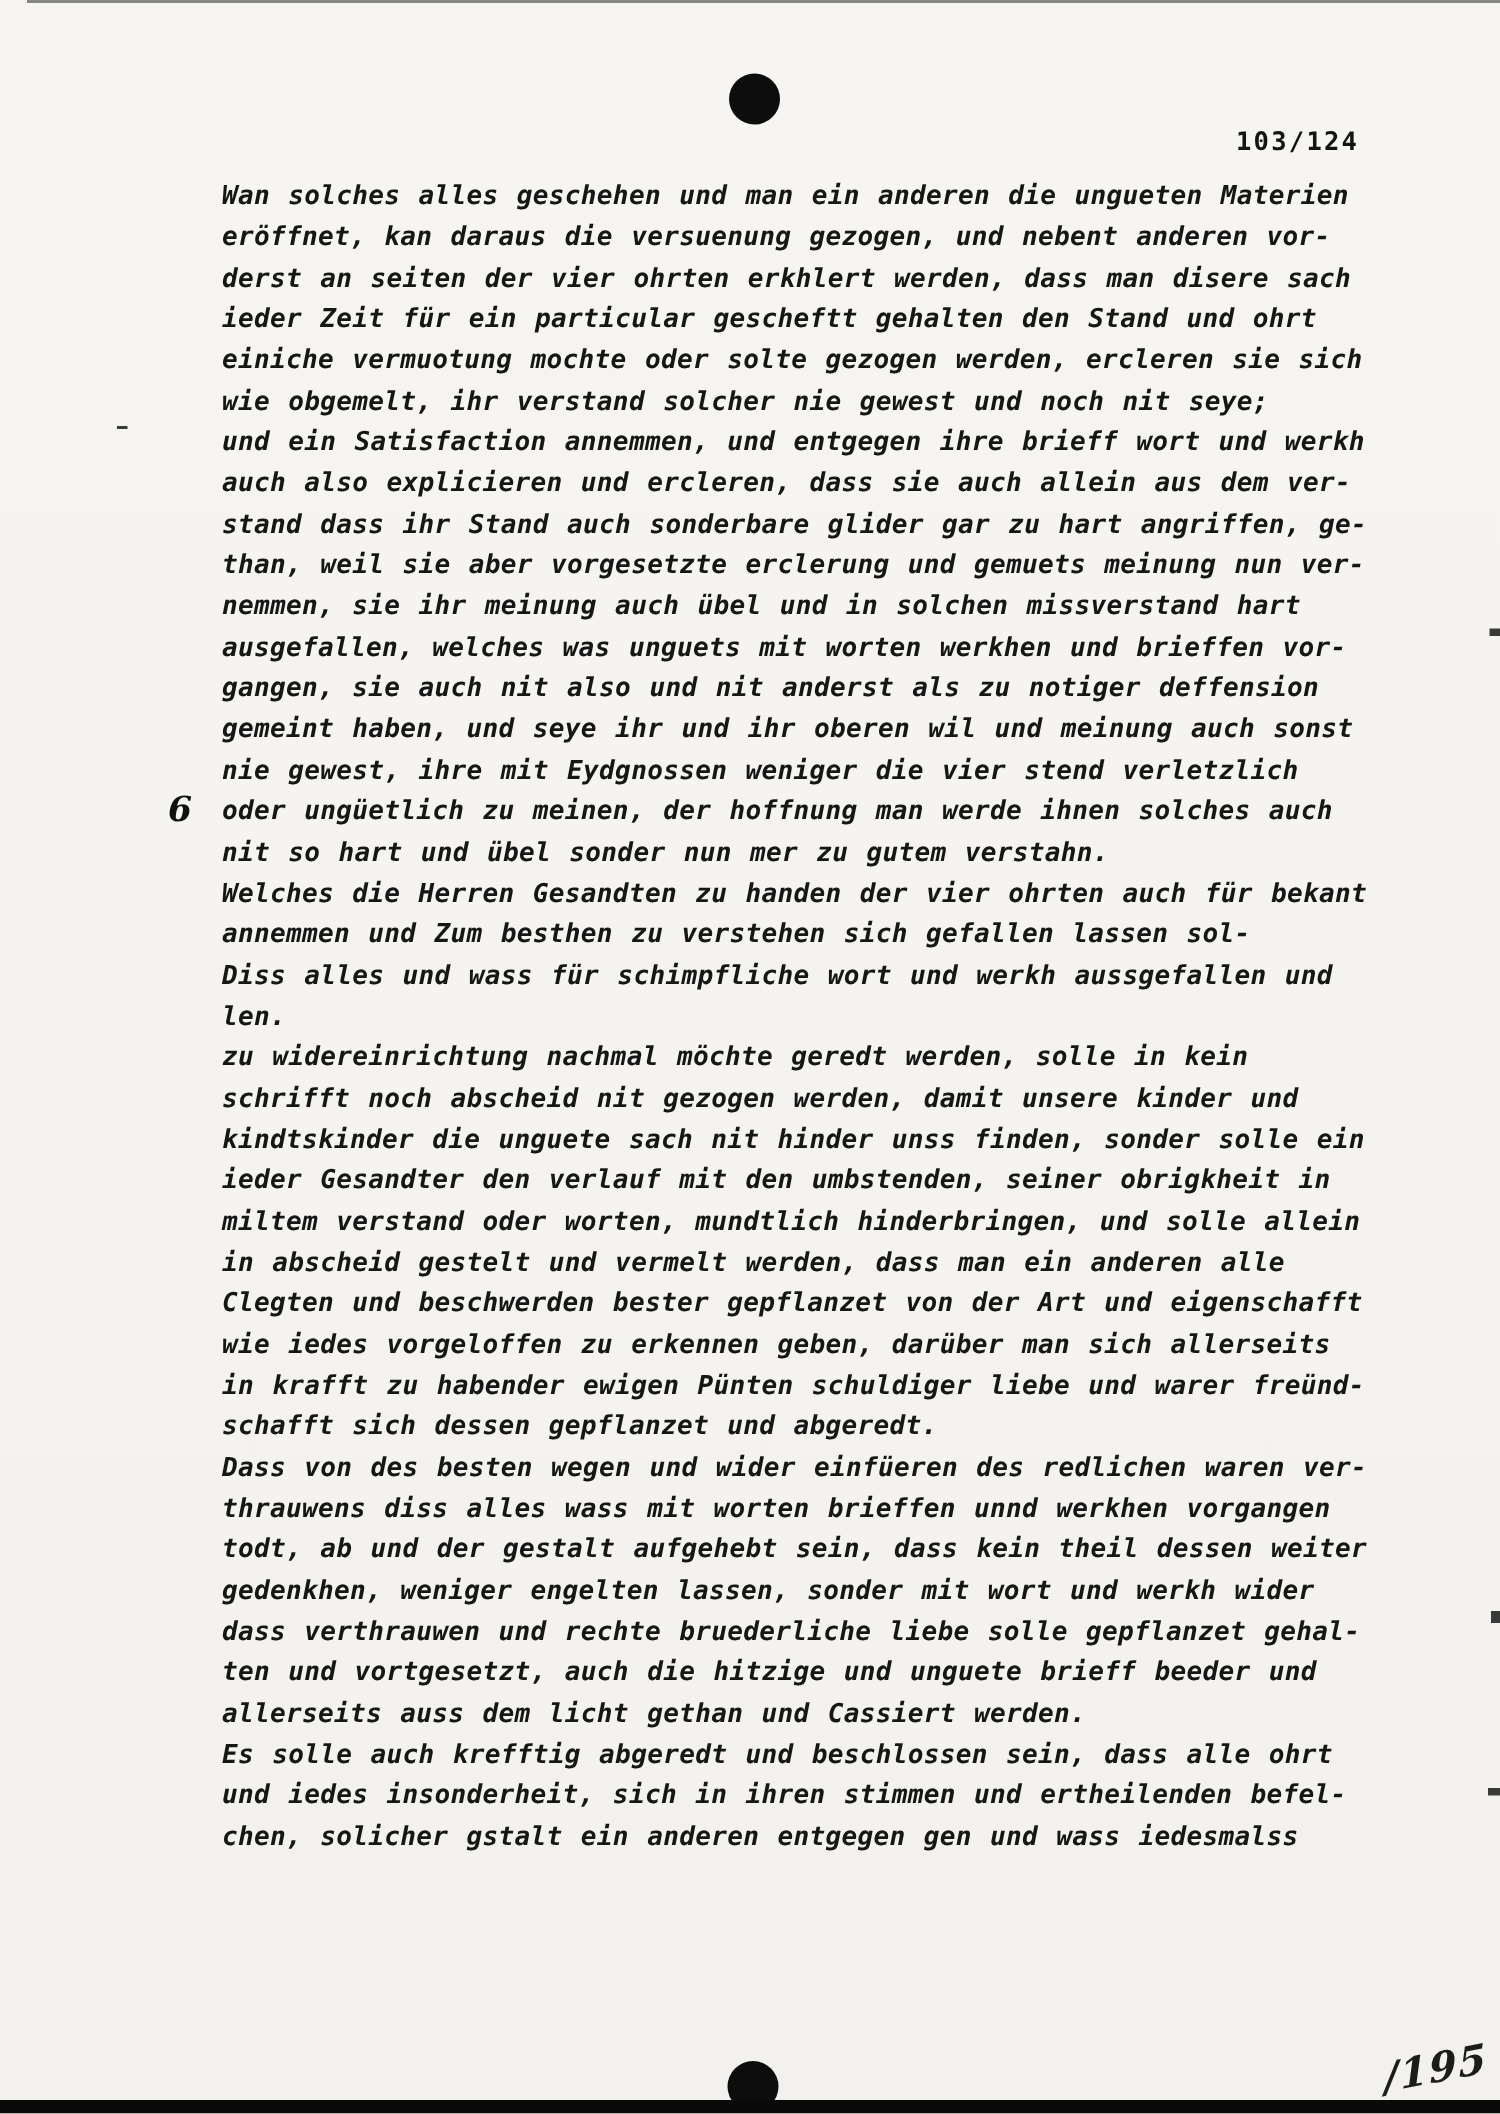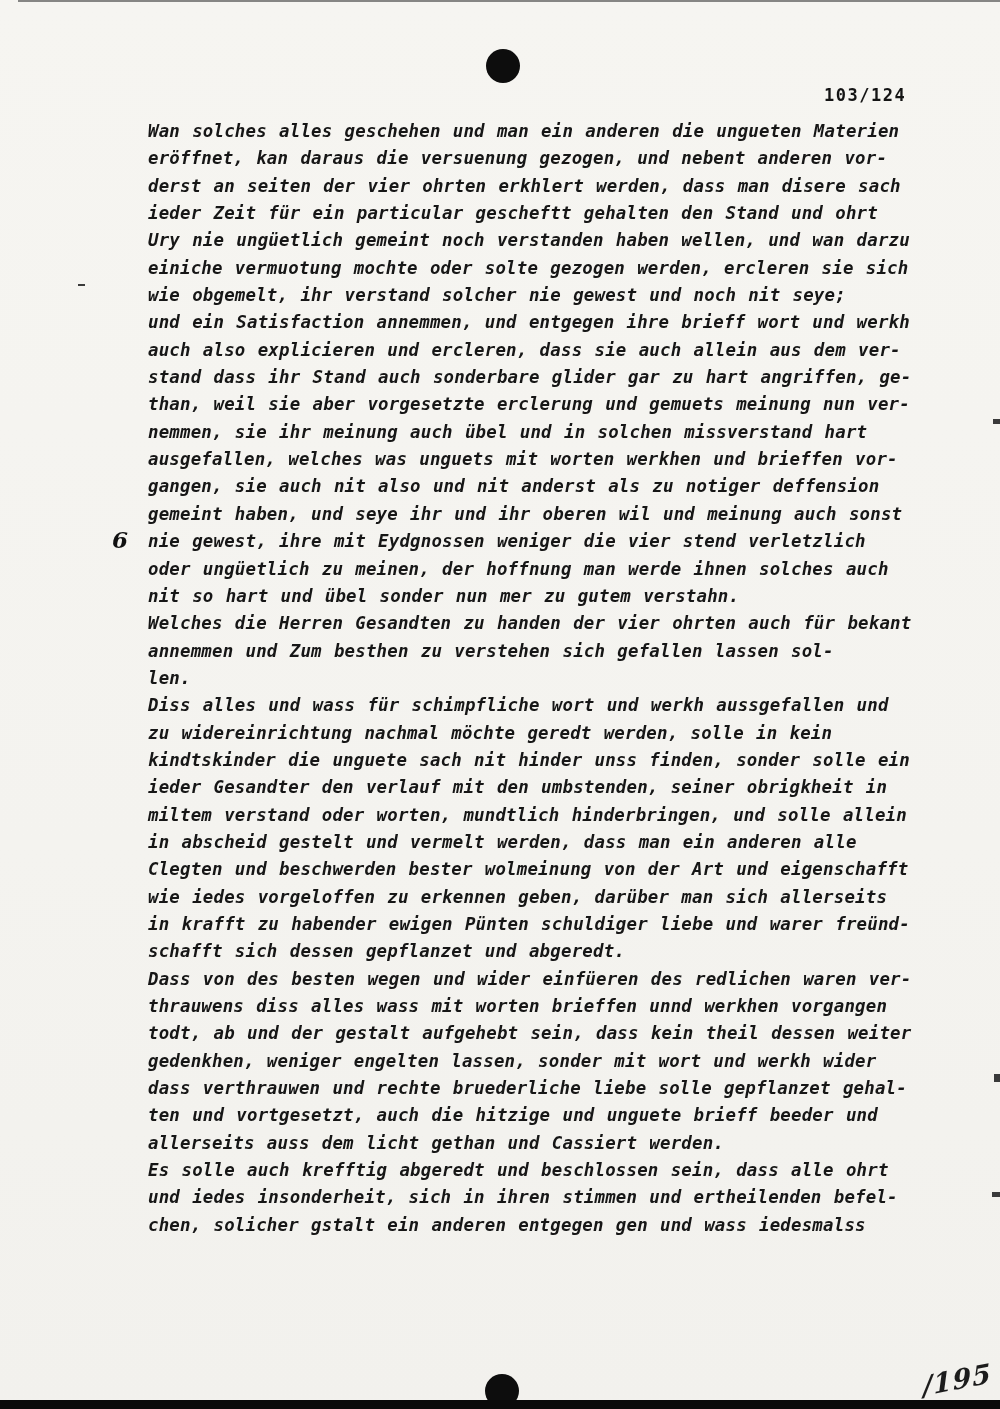--- a/index.html
+++ b/index.html
@@ -102,44 +102,44 @@
 
   <div class="page-number">103/124</div>
 
   <div class="margin-mark">6</div>
 
   <div class="text-block">
       <div class="line">Wan solches alles geschehen und man ein anderen die ungueten Materien</div>
       <div class="line">eröffnet, kan daraus die versuenung gezogen, und nebent anderen vor-</div>
       <div class="line">derst an seiten der vier ohrten erkhlert werden, dass man disere sach</div>
       <div class="line">ieder Zeit für ein particular gescheftt gehalten den Stand und ohrt</div>
-      <div class="line">Ury nie ungüetlich gemeint noch verstanden haben wellen, und wan darzu</div>
       <div class="line">einiche vermuotung mochte oder solte gezogen werden, ercleren sie sich</div>
       <div class="line">wie obgemelt, ihr verstand solcher nie gewest und noch nit seye;</div>
       <div class="line">und ein Satisfaction annemmen, und entgegen ihre brieff wort und werkh</div>
       <div class="line">auch also explicieren und ercleren, dass sie auch allein aus dem ver-</div>
       <div class="line">stand dass ihr Stand auch sonderbare glider gar zu hart angriffen, ge-</div>
       <div class="line">than, weil sie aber vorgesetzte erclerung und gemuets meinung nun ver-</div>
       <div class="line">nemmen, sie ihr meinung auch übel und in solchen missverstand hart</div>
       <div class="line">ausgefallen, welches was unguets mit worten werkhen und brieffen vor-</div>
       <div class="line">gangen, sie auch nit also und nit anderst als zu notiger deffension</div>
       <div class="line">gemeint haben, und seye ihr und ihr oberen wil und meinung auch sonst</div>
       <div class="line">nie gewest, ihre mit Eydgnossen weniger die vier stend verletzlich</div>
       <div class="line">oder ungüetlich zu meinen, der hoffnung man werde ihnen solches auch</div>
       <div class="line">nit so hart und übel sonder nun mer zu gutem verstahn.</div>
       <div class="line">Welches die Herren Gesandten zu handen der vier ohrten auch für bekant</div>
       <div class="line">annemmen und Zum besthen zu verstehen sich gefallen lassen sol-</div>
+      <div class="line">Diss alles und wass für schimpfliche wort und werkh aussgefallen und</div>
       <div class="line">len.</div>
-      <div class="line">Diss alles und wass für schimpfliche wort und werkh aussgefallen und</div>
       <div class="line">zu widereinrichtung nachmal möchte geredt werden, solle in kein</div>
+      <div class="line">schrifft noch abscheid nit gezogen werden, damit unsere kinder und</div>
       <div class="line">kindtskinder die unguete sach nit hinder unss finden, sonder solle ein</div>
       <div class="line">ieder Gesandter den verlauf mit den umbstenden, seiner obrigkheit in</div>
       <div class="line">miltem verstand oder worten, mundtlich hinderbringen, und solle allein</div>
       <div class="line">in abscheid gestelt und vermelt werden, dass man ein anderen alle</div>
-      <div class="line">Clegten und beschwerden bester wolmeinung von der Art und eigenschafft</div>
+      <div class="line">Clegten und beschwerden bester gepflanzet von der Art und eigenschafft</div>
       <div class="line">wie iedes vorgeloffen zu erkennen geben, darüber man sich allerseits</div>
       <div class="line">in krafft zu habender ewigen Pünten schuldiger liebe und warer freünd-</div>
       <div class="line">schafft sich dessen gepflanzet und abgeredt.</div>
       <div class="line">Dass von des besten wegen und wider einfüeren des redlichen waren ver-</div>
       <div class="line">thrauwens diss alles wass mit worten brieffen unnd werkhen vorgangen</div>
       <div class="line">todt, ab und der gestalt aufgehebt sein, dass kein theil dessen weiter</div>
       <div class="line">gedenkhen, weniger engelten lassen, sonder mit wort und werkh wider</div>
       <div class="line">dass verthrauwen und rechte bruederliche liebe solle gepflanzet gehal-</div>
       <div class="line">ten und vortgesetzt, auch die hitzige und unguete brieff beeder und</div>
       <div class="line">allerseits auss dem licht gethan und Cassiert werden.</div>

